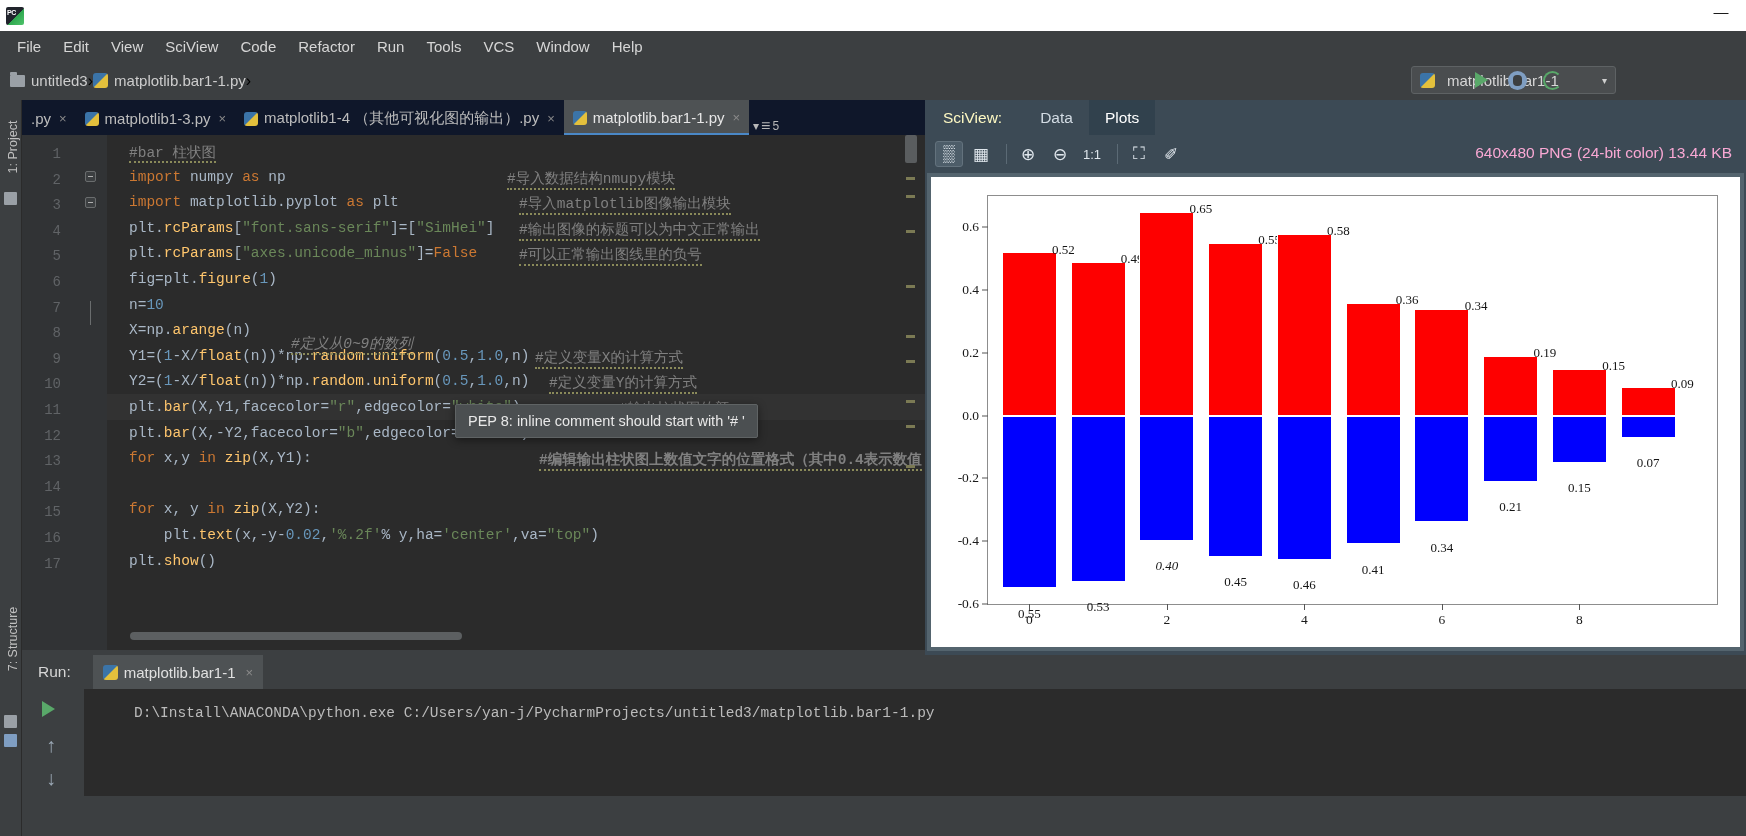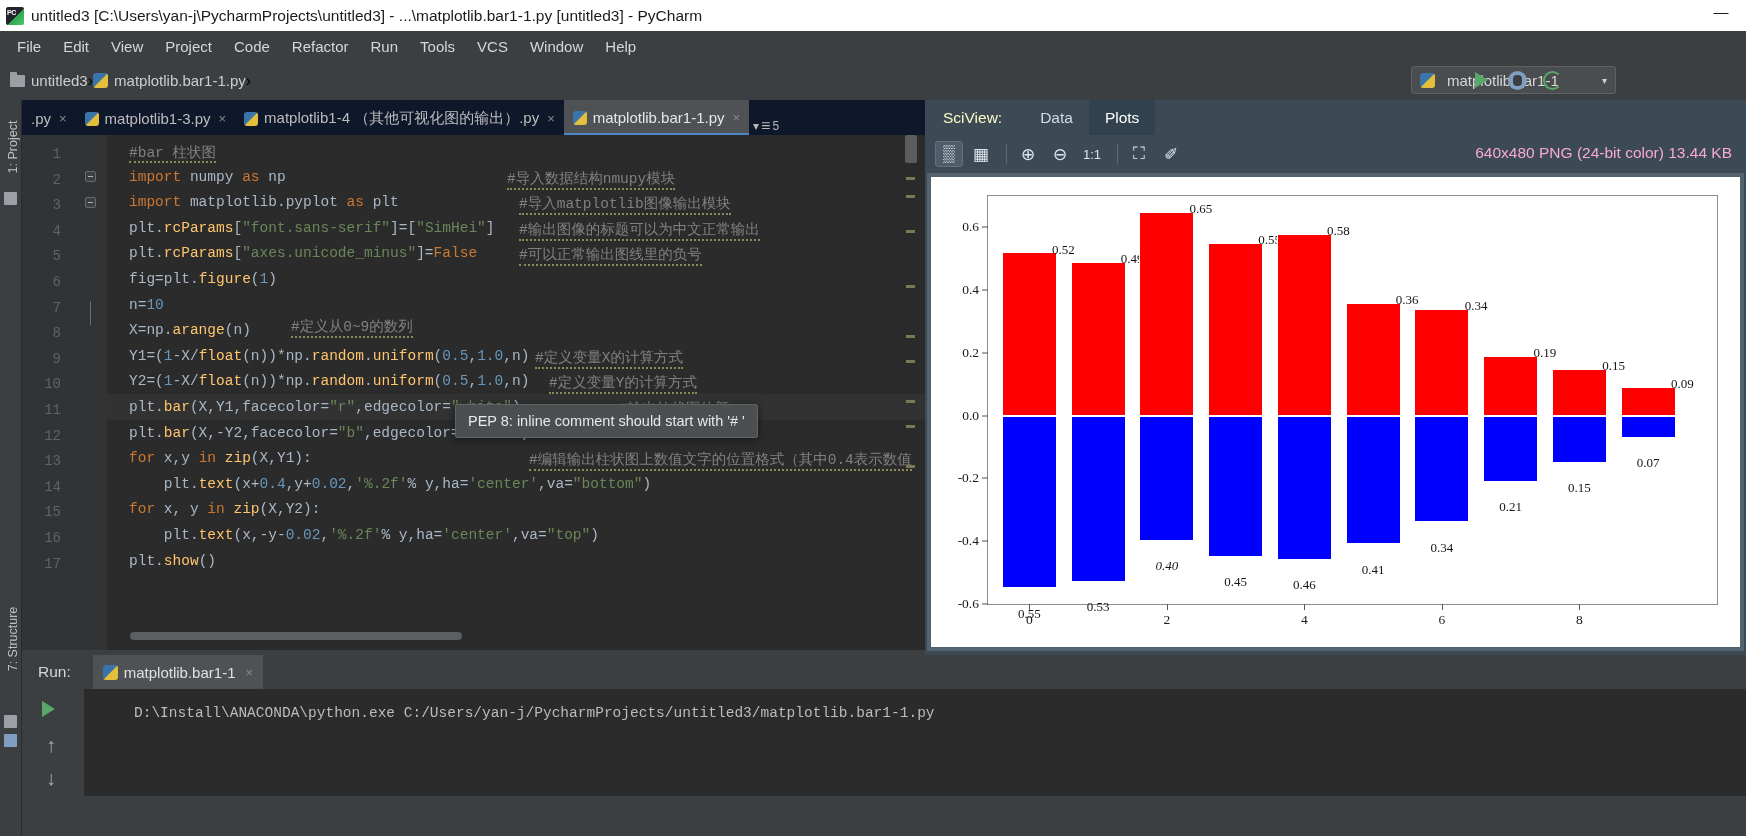--- a/index.html
+++ b/index.html
@@ -230,29 +230,28 @@
     font-family:"Liberation Serif", serif;
   }
 </style>
 </head>
 <body>
 
 <div id="app">
 
   <div class="titlebar">
     <div class="app-icon"></div>
-    <div class="title-text">untitled3 [C:\Users\yan-j\PycharmProjects\untitled3] - ...\matplotlib.bar1-1.py [untitled3] - PyCharm</div>
     <div class="win-min">—</div>
   </div>
 
   <div class="menubar" id="menubar">
       <div class="menu-item">File</div>
       <div class="menu-item">Edit</div>
       <div class="menu-item">View</div>
-      <div class="menu-item">Project</div>
+      <div class="menu-item">SciView</div>
       <div class="menu-item">Code</div>
       <div class="menu-item">Refactor</div>
       <div class="menu-item">Run</div>
       <div class="menu-item">Tools</div>
       <div class="menu-item">VCS</div>
       <div class="menu-item">Window</div>
       <div class="menu-item">Help</div>
     </div>
 
   <div class="navbar">
@@ -353,33 +352,32 @@
         <div class="cline" style="top: 84.8px;">plt.<span class="f">rcParams</span>[<span class="s">"font.sans-serif"</span>]=[<span class="s">"SimHei"</span>]</div>
         <div class="cline" style="top: 110.4px;">plt.<span class="f">rcParams</span>[<span class="s">"axes.unicode_minus"</span>]=<span class="k">False</span></div>
         <div class="cline" style="top: 136px;">fig=plt.<span class="f">figure</span>(<span class="n">1</span>)</div>
         <div class="cline" style="top: 161.6px;">n=<span class="n">10</span></div>
         <div class="cline" style="top: 187.2px;">X=np.<span class="f">arange</span>(n)</div>
         <div class="cline" style="top: 212.8px;">Y1=(<span class="n">1</span>-X/<span class="f">float</span>(n))*np.<span class="f">random</span>.<span class="f">uniform</span>(<span class="n">0.5</span>,<span class="n">1.0</span>,n)</div>
         <div class="cline" style="top: 238.4px;">Y2=(<span class="n">1</span>-X/<span class="f">float</span>(n))*np.<span class="f">random</span>.<span class="f">uniform</span>(<span class="n">0.5</span>,<span class="n">1.0</span>,n)</div>
         <div class="cline" style="top: 264px;">plt.<span class="f">bar</span>(X,Y1,facecolor=<span class="s">"r"</span>,edgecolor=<span class="s">"white"</span>)</div>
         <div class="cline" style="top: 289.6px;">plt.<span class="f">bar</span>(X,-Y2,facecolor=<span class="s">"b"</span>,edgecolor=<span class="s">"white"</span>)</div>
         <div class="cline" style="top: 315.2px;"><span class="k">for</span> x,y <span class="k">in</span> <span class="f">zip</span>(X,Y1):</div>
-        <div class="cline" style="top: 340.8px;">    plt.<span class="f">text</span>(x+<span class="n">0.4</span>,y+<span class="n">0.02</span>,<span class="s">'%.2f'</span>% y,ha=<span class="s">'center'</span>,va=<span class="s">"bottom"</span>)</div>
         <div class="cline" style="top: 366.4px;"><span class="k">for</span> x, y <span class="k">in</span> <span class="f">zip</span>(X,Y2):</div>
         <div class="cline" style="top: 392px;">    plt.<span class="f">text</span>(x,-y-<span class="n">0.02</span>,<span class="s">'%.2f'</span>% y,ha=<span class="s">'center'</span>,va=<span class="s">"top"</span>)</div>
         <div class="cline" style="top: 417.6px;">plt.<span class="f">show</span>()</div>
         <div class="cline cm squig" style="top: 33.6px; left: 400px;">#导入数据结构nmupy模块</div>
         <div class="cline cm squig" style="top: 59.2px; left: 412px;">#导入matplotlib图像输出模块</div>
         <div class="cline cm squig" style="top: 84.8px; left: 412px;">#输出图像的标题可以为中文正常输出</div>
         <div class="cline cm squig" style="top: 110.4px; left: 412px;">#可以正常输出图线里的负号</div>
-        <div class="cline cm squig" style="top: 182px; left: 184px;">#定义从0~9的数列</div>
+        <div class="cline cm squig" style="top: 199px; left: 184px; font-style: italic;">#定义从0~9的数列</div>
         <div class="cline cm squig" style="top: 212.8px; left: 428px;">#定义变量X的计算方式</div>
         <div class="cline cm squig" style="top: 238.4px; left: 442px; text-align: center;">#定义变量Y的计算方式</div>
         <div class="cline cm squig" style="top: 264px; left: 512px;">#输出柱状图的颜</div>
-        <div class="cline cm squig" style="top: 315.2px; left: 422px;">#编辑输出柱状图上数值文字的位置格式（其中0.4表示数值</div>
+        <div class="cline cm squig" style="top: 315.2px; left: 432px; font-weight: bold;">#编辑输出柱状图上数值文字的位置格式（其中0.4表示数值</div>
       </div>
     <div class="hscroll"></div>
     <div class="vscroll-thumb"></div>
     <div class="vscroll-mark" style="top:42px;"></div>
     <div class="vscroll-mark" style="top:60px;"></div>
     <div class="vscroll-mark" style="top:95px;"></div>
     <div class="vscroll-mark" style="top:150px;"></div>
     <div class="vscroll-mark" style="top:200px;"></div>
     <div class="vscroll-mark" style="top:225px;"></div>
     <div class="vscroll-mark" style="top:265px;"></div>

